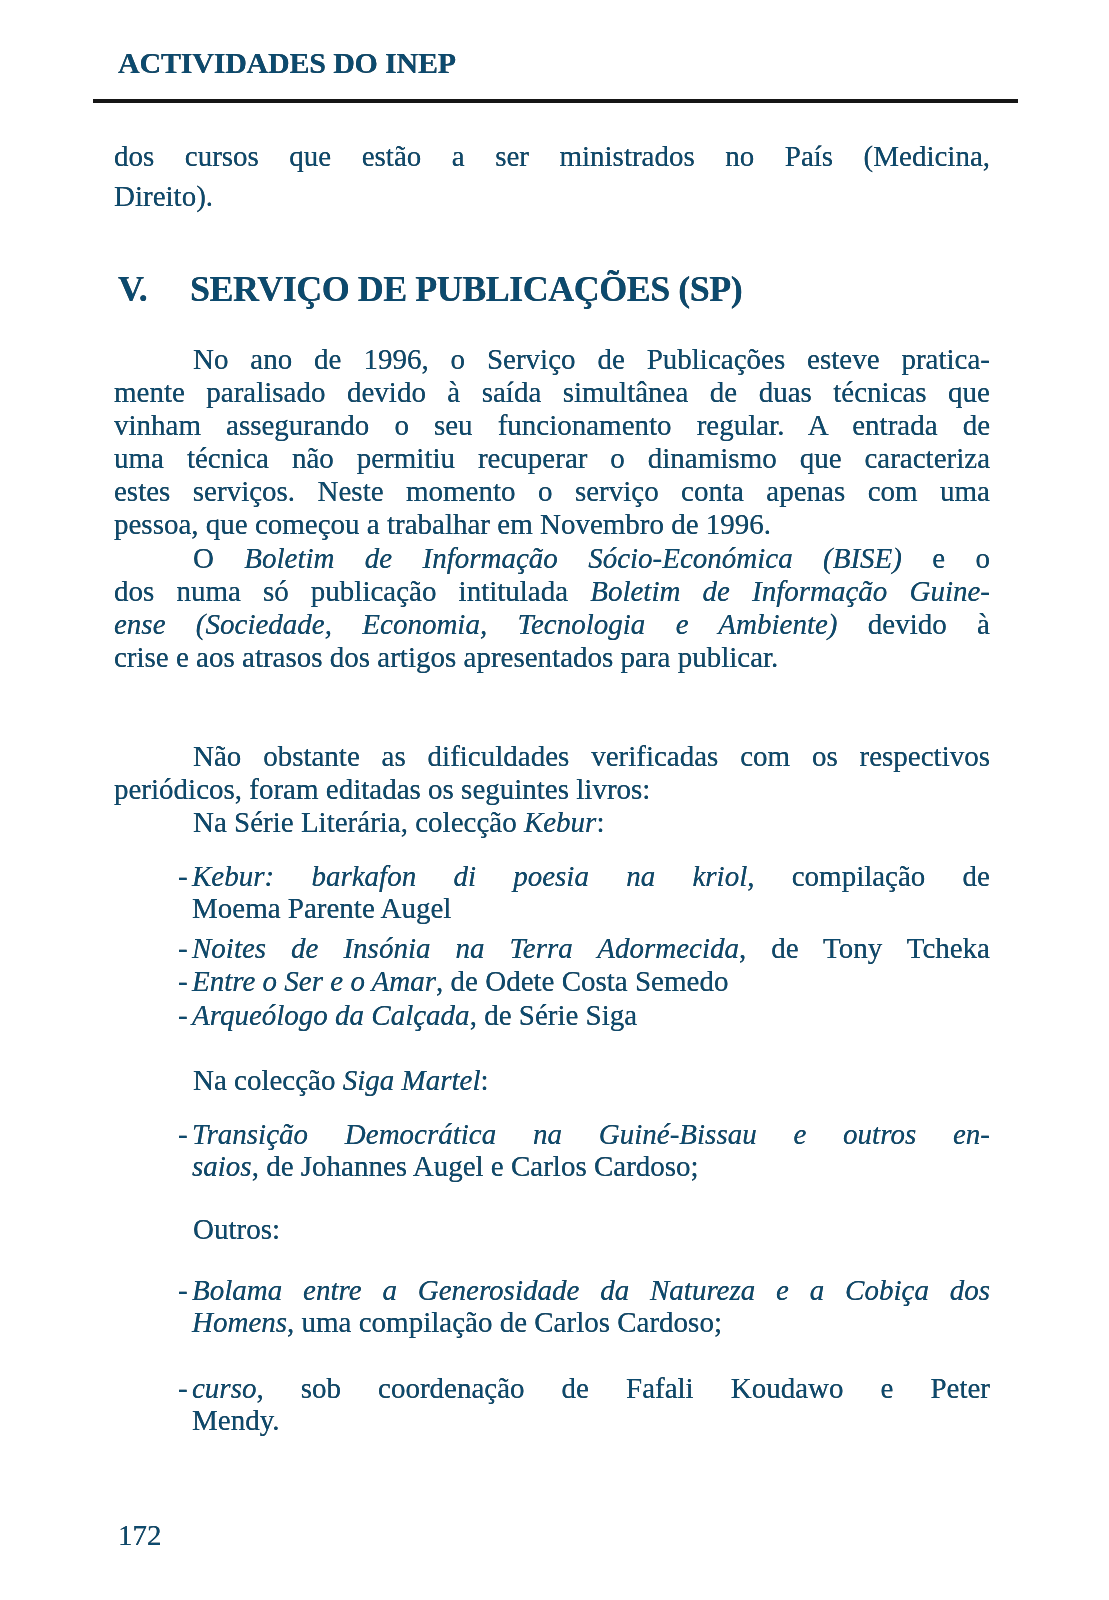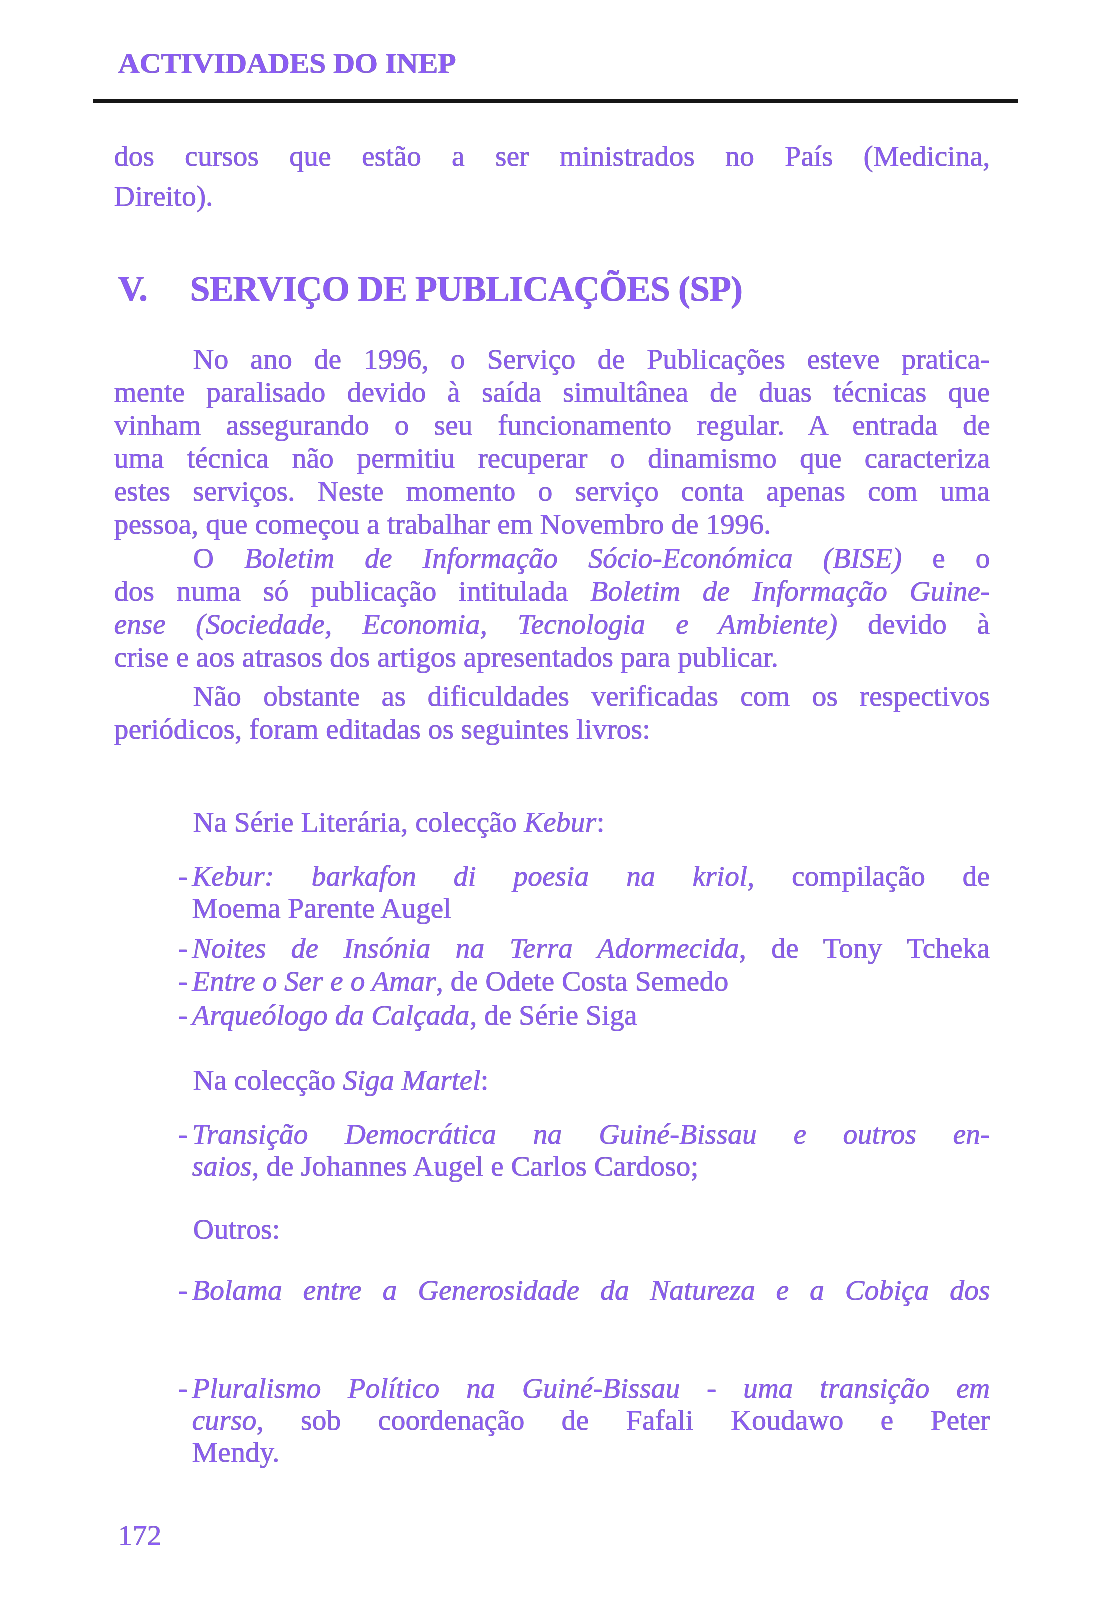--- a/index.html
+++ b/index.html
@@ -1,41 +1,41 @@
 <!DOCTYPE html>
 <html><head>
 <meta charset="utf-8">
 <style>
   html,body{margin:0;padding:0;background:#ffffff;}
   #page{
     position:relative;
     width:1109px;height:1600px;
     background:#ffffff;
     font-family:"Liberation Serif","DejaVu Serif",serif;
-    color:#8b5cf6;
+    color:#0c4a6e;
     text-shadow:0 0 0.5px rgba(20,20,20,.85);
     overflow:hidden;
   }
   .blk{position:absolute;}
   .body-blk{left:114px;width:876px;font-size:29px;line-height:33px;}
   .subh{left:193px;font-size:29px;line-height:33px;white-space:nowrap;}
   .item{left:192px;width:798px;font-size:29px;line-height:32px;}
   .marker{position:absolute;left:-14px;top:0;}
   .line.jl{text-align:justify;text-align-last:justify;}
   .line.ind{text-indent:79px;}
   em{font-style:italic;}
 
   #run-header{left:118px;top:46px;font-size:30px;line-height:34px;font-weight:700;letter-spacing:-0.2px;white-space:nowrap;}
   #rule{left:93px;top:99px;width:925px;height:4px;background:#161616;}
   #intro{top:136px;line-height:40px;}
   #section-heading{left:118px;top:269px;font-size:36px;line-height:40px;font-weight:700;letter-spacing:-0.5px;white-space:nowrap;}
   #section-heading .title{position:absolute;left:72px;top:0;}
   #para-service{top:343px;}
   #para-boletim{top:542px;}
-  #para-livros{top:680px;}
+  #para-livros{top:740px;}
   #serie-header{top:806px;}
   #kebur-item-1{top:860px;}
   #kebur-item-2{top:932px;}
   #kebur-item-3{top:965px;}
   #kebur-item-4{top:999px;}
   #kacu-header{top:1064px;}
   #kacu-item-1{top:1118px;}
   #outros-header{top:1213px;}
   #outros-item-1{top:1274px;}
   #outros-item-2{top:1372px;}
@@ -127,27 +127,27 @@
   </div>
 
   <div id="outros-header" class="blk subh">
       <div class="line"><span>Outros:</span></div>
     </div>
 
   <div id="outros-item-1" class="blk item">
     <span class="marker">-</span>
     <div>
         <div class="line jl"><em>Bolama entre a Generosidade da Natureza e a Cobiça dos</em></div>
+        <div class="line"><em>Homens</em><span>, uma compilação de Carlos Cardoso;</span></div>
       </div>
   </div>
 
   <div id="outros-item-2" class="blk item">
     <span class="marker">-</span>
     <div>
-        <div class="line jl"><em>Pluralismo Político na Guiné-Bissau - uma transição em</em></div>
         <div class="line jl"><em>curso</em><span>, sob coordenação de Fafali Koudawo e Peter</span></div>
         <div class="line"><span>Mendy.</span></div>
       </div>
   </div>
 
   <div id="page-number" class="blk">172</div>
 
 </div>
 
 </body></html>

